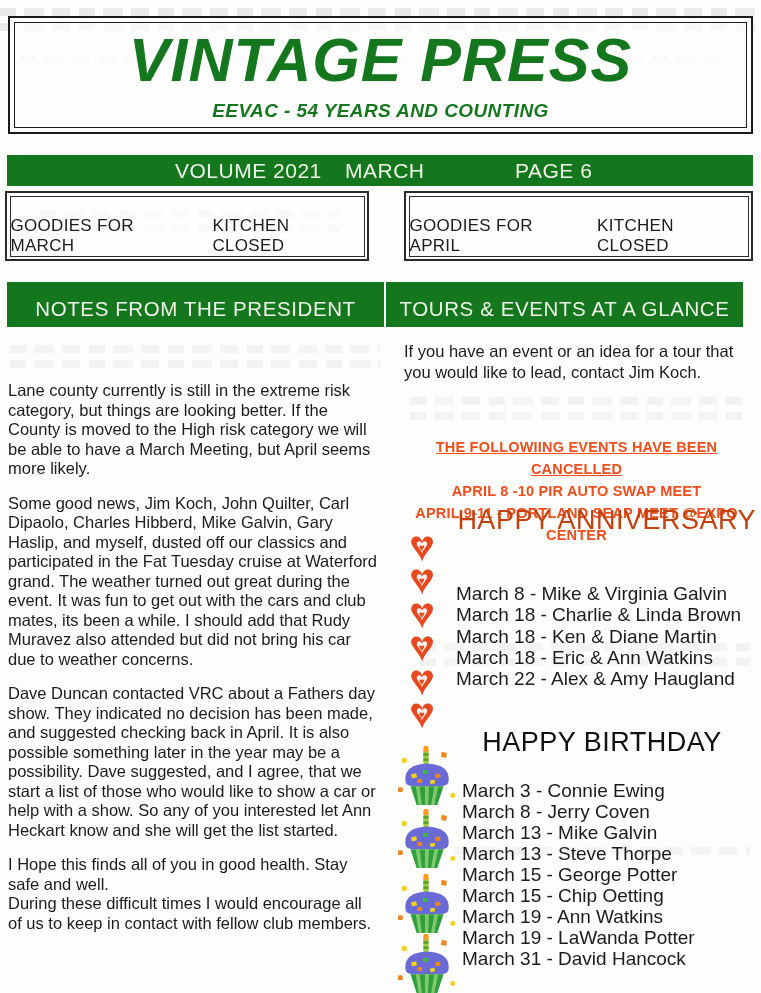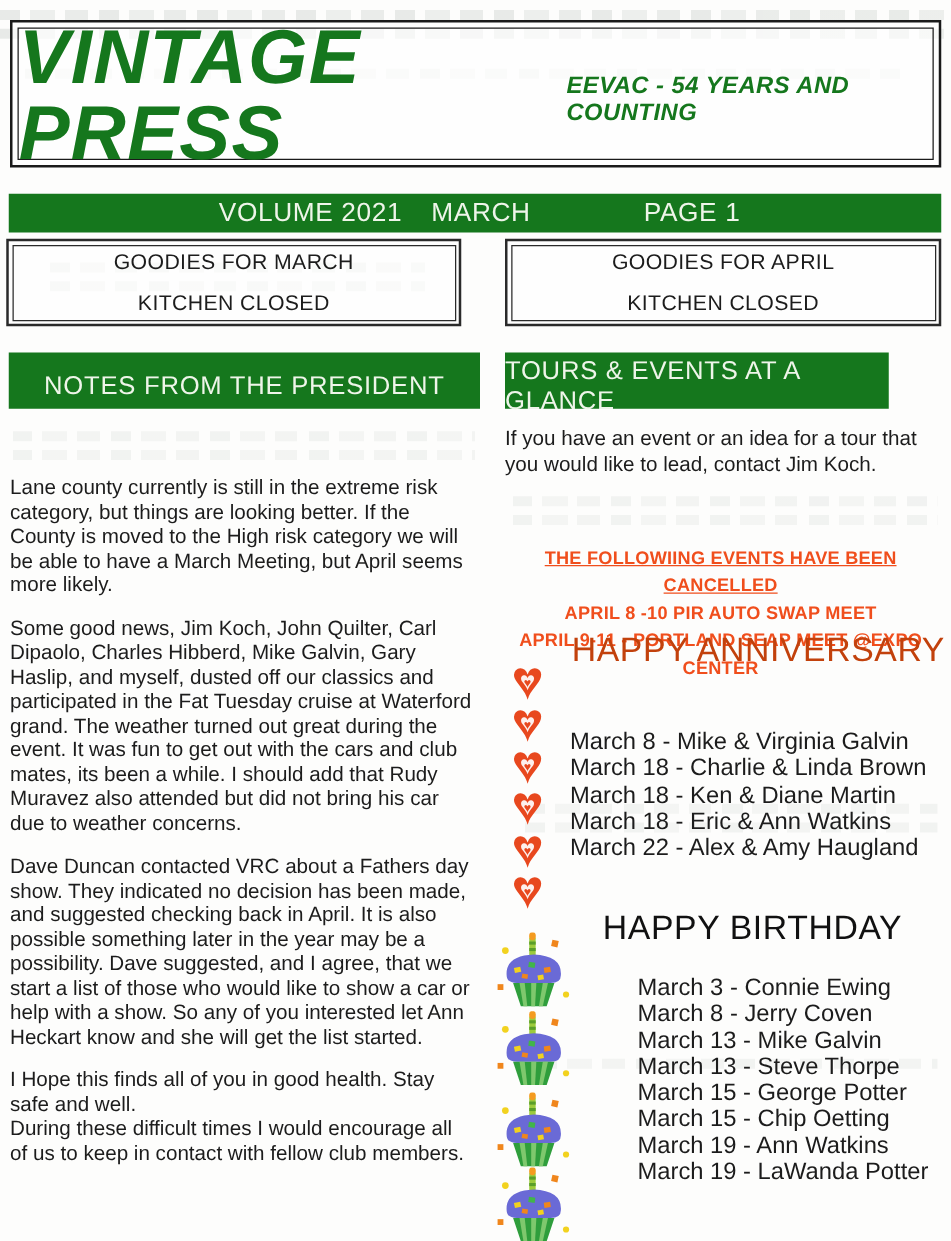--- a/index.html
+++ b/index.html
@@ -16,56 +16,56 @@
 
   
   .bleed{position:absolute;opacity:.5;filter:blur(.6px);pointer-events:none;}
   .bleed .row{height:8px;margin:7px 0;
     background:repeating-linear-gradient(90deg, rgba(145,158,150,.38) 0 16px, transparent 16px 24px,
       rgba(145,158,150,.3) 24px 44px, transparent 44px 52px, rgba(145,158,150,.34) 52px 70px, transparent 70px 79px);}
   .bleed.lighter{opacity:.28;}
 
   
   .masthead{position:absolute;left:8px;top:16px;width:745px;height:118px;border:2.5px solid #1a1a1a;padding:4px;background:rgba(255,255,255,.6);}
-  .masthead-inner{width:100%;height:100%;border:1.5px solid #1a1a1a;display:flex;flex-direction:row;align-items:center;justify-content:center;}
+  .masthead-inner{width:100%;height:100%;border:1.5px solid #1a1a1a;display:flex;flex-direction:column;align-items:center;justify-content:center;}
   .mast-title{color:var(--green);font-size:61px;font-weight:bold;font-style:italic;letter-spacing:1px;line-height:1;margin-top:2px;}
   .mast-sub{color:var(--green);font-size:19px;font-weight:bold;font-style:italic;margin-top:9px;letter-spacing:.4px;}
 
   
   .issue-bar{position:absolute;left:7px;top:155px;width:746px;height:31px;background:var(--green);}
   .issue-bar span{position:absolute;top:0;line-height:31px;color:var(--bar-text);font-size:21px;letter-spacing:.5px;}
   .ib-volume{left:168px;text-align:center;} .ib-month{left:338px;} .ib-page{left:508px;}
 
   
   .gbox{position:absolute;top:191px;height:70px;border:2px solid #2a2a2a;padding:2.5px;background:rgba(255,255,255,.5);}
-  .gbox-inner{width:100%;height:100%;border:1.2px solid #2a2a2a;display:flex;flex-direction:column;align-items:center;justify-content:center;gap:13px;}
+  .gbox-inner{width:100%;height:100%;border:1.2px solid #2a2a2a;display:flex;flex-direction:row;align-items:flex-end;justify-content:center;gap:13px;}
   .gbox.left{left:5px;width:364px;}
   .gbox.right{left:404px;width:349px;}
   .gline{font-size:17px;color:var(--ink);letter-spacing:.3px;}
 
   
   .sec-bar{position:absolute;top:282px;height:45px;background:var(--green);display:flex;align-items:center;justify-content:center;}
   .sec-bar.left{left:7px;width:377px;}
-  .sec-bar.right{left:404px;width:307px;}
+  .sec-bar.right{left:386px;width:357px;}
   .sec-bar .t{color:var(--bar-text);font-size:20.5px;letter-spacing:.6px;padding-bottom:4px;margin-top:12px;}
 
   
   .prez{position:absolute;left:8px;top:381px;width:369px;color:var(--ink);font-size:16.5px;line-height:19.5px;}
   .prez p{margin-bottom:15px;}
   .prez p.tight{margin-bottom:0;}
 
   
   .tours-intro{position:absolute;left:404px;top:341px;width:352px;color:var(--ink);font-size:16.5px;line-height:21px;}
   .cancelled{position:absolute;left:398px;top:436px;width:357px;text-align:center;color:var(--red);font-weight:bold;font-size:14.5px;line-height:22px;letter-spacing:.2px;}
   .cancelled .c-title{text-decoration:underline;}
 
   .anniv-title{position:absolute;left:448px;top:505px;width:308px;text-align:right;color:#c2410c;font-size:27px;letter-spacing:.5px;}
   .anniv-list{position:absolute;left:456px;top:583px;list-style:none;color:var(--ink);font-size:19px;line-height:21.3px;}
   .bday-title{position:absolute;left:448px;top:727px;width:308px;text-align:center;color:#111;font-size:27px;letter-spacing:.5px;}
-  .bday-list{position:absolute;left:462px;top:780px;list-style:none;color:var(--ink);font-size:19px;line-height:21px;margin-left:48px;}
+  .bday-list{position:absolute;left:462px;top:780px;list-style:none;color:var(--ink);font-size:19px;line-height:21px;}
 
   
   .hearts{position:absolute;left:398px;top:531px;width:48px;display:flex;flex-direction:column;}
   .heart{position:relative;width:48px;height:33.5px;}
   .heart::before{content:"\2665";position:absolute;left:50%;top:50%;transform:translate(-50%,-55%);font-size:44px;color:var(--heart);}
   .heart::after{content:"\2665";position:absolute;left:50%;top:50%;transform:translate(-50%,-57%);font-size:21px;color:#fff;opacity:.92;}
   .heart .hc{position:absolute;left:50%;top:50%;transform:translate(-50%,-55%);font-size:10px;color:var(--heart);z-index:2;}
   .heart .hc::before{content:"\2665";}
 
   
@@ -107,21 +107,21 @@
   <div class="masthead">
     <div class="masthead-inner">
       <div class="mast-title">VINTAGE PRESS</div>
       <div class="mast-sub">EEVAC - 54 YEARS AND COUNTING</div>
     </div>
   </div>
 
   <div class="issue-bar">
     <span class="ib-volume">VOLUME 2021</span>
     <span class="ib-month">MARCH</span>
-    <span class="ib-page">PAGE 1</span>
+    <span class="ib-page">PAGE 6</span>
   </div>
 
   <div class="gbox left">
     <div class="gbox-inner">
       <div class="gline">GOODIES FOR MARCH</div>
       <div class="gline">KITCHEN CLOSED</div>
     </div>
   </div>
   <div class="gbox right">
     <div class="gbox-inner">
@@ -275,15 +275,16 @@
 
   <ul class="bday-list">
     <li>March 3 - Connie Ewing</li>
     <li>March 8 - Jerry Coven</li>
     <li>March 13 - Mike Galvin</li>
     <li>March 13 - Steve Thorpe</li>
     <li>March 15 - George Potter</li>
     <li>March 15 - Chip Oetting</li>
     <li>March 19 - Ann Watkins</li>
     <li>March 19 - LaWanda Potter</li>
+    <li>March 31 - David Hancock</li>
   </ul>
 
 </div>
 
 </body></html>

